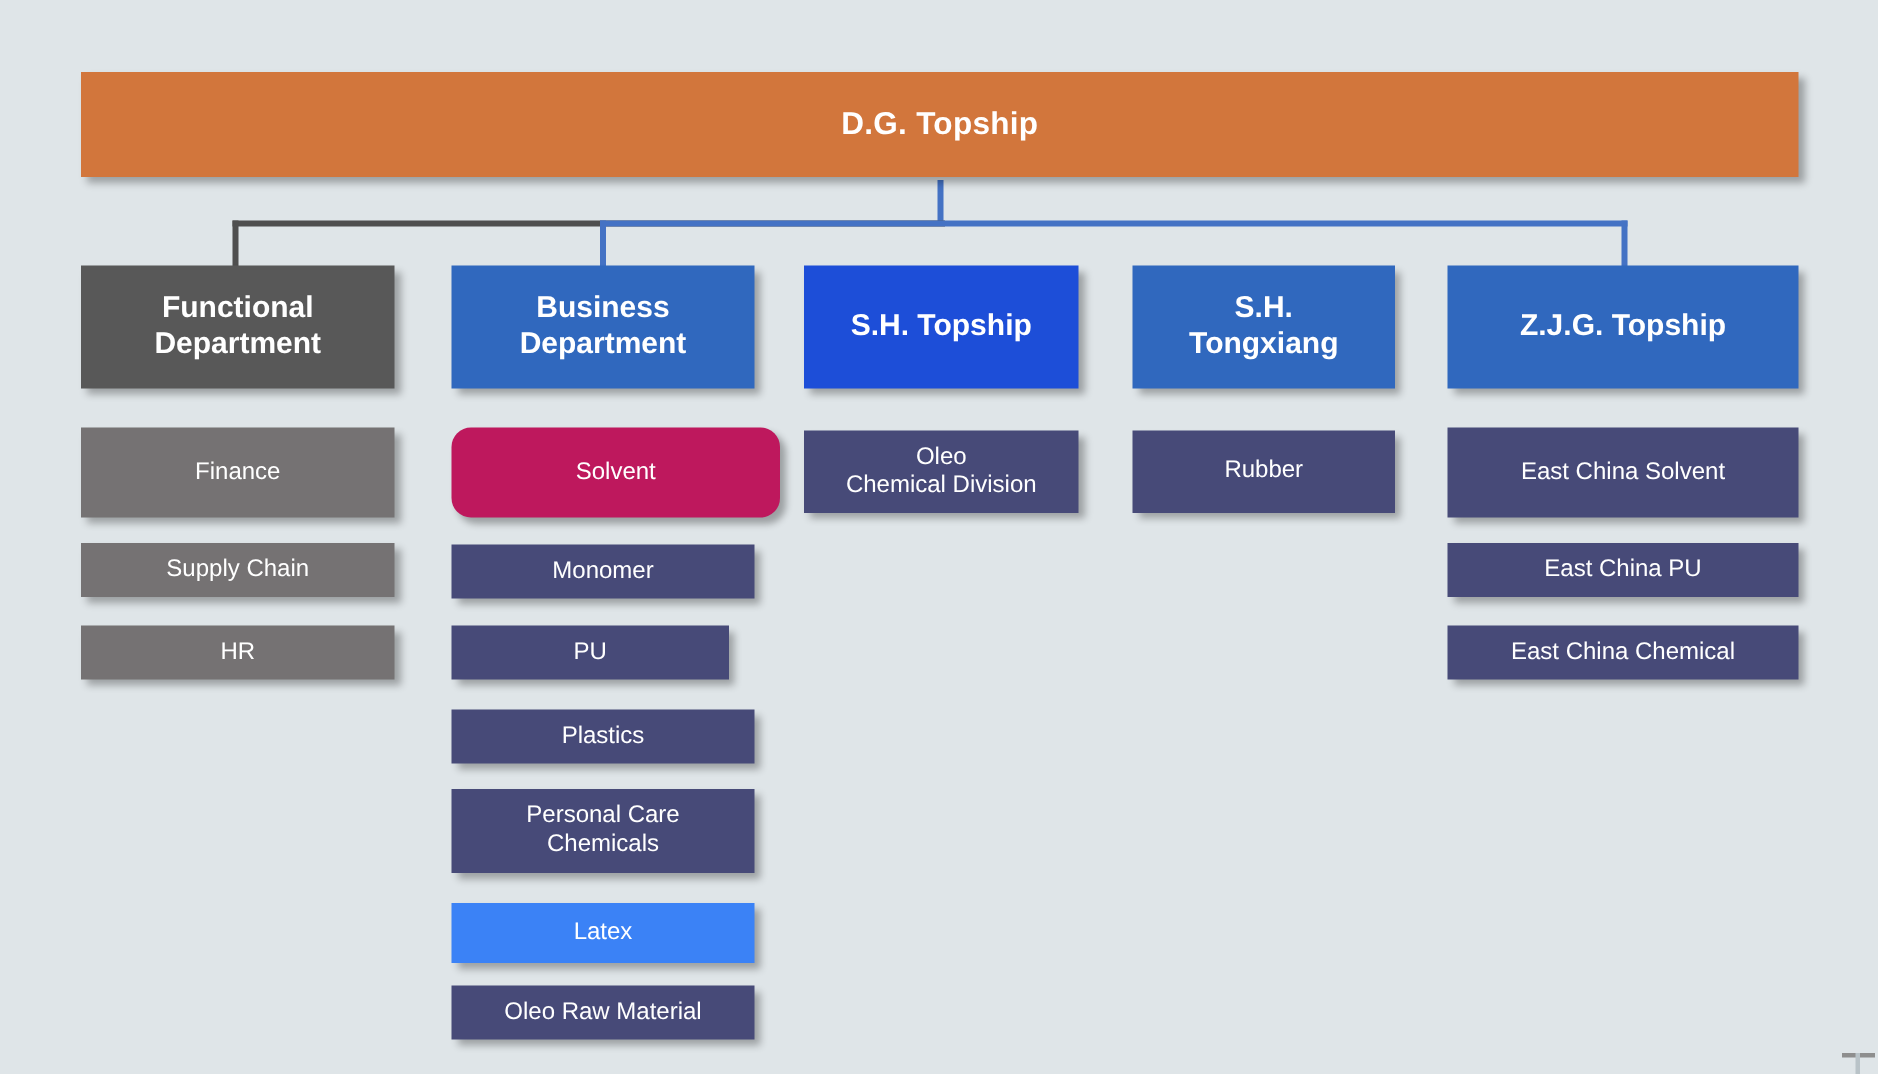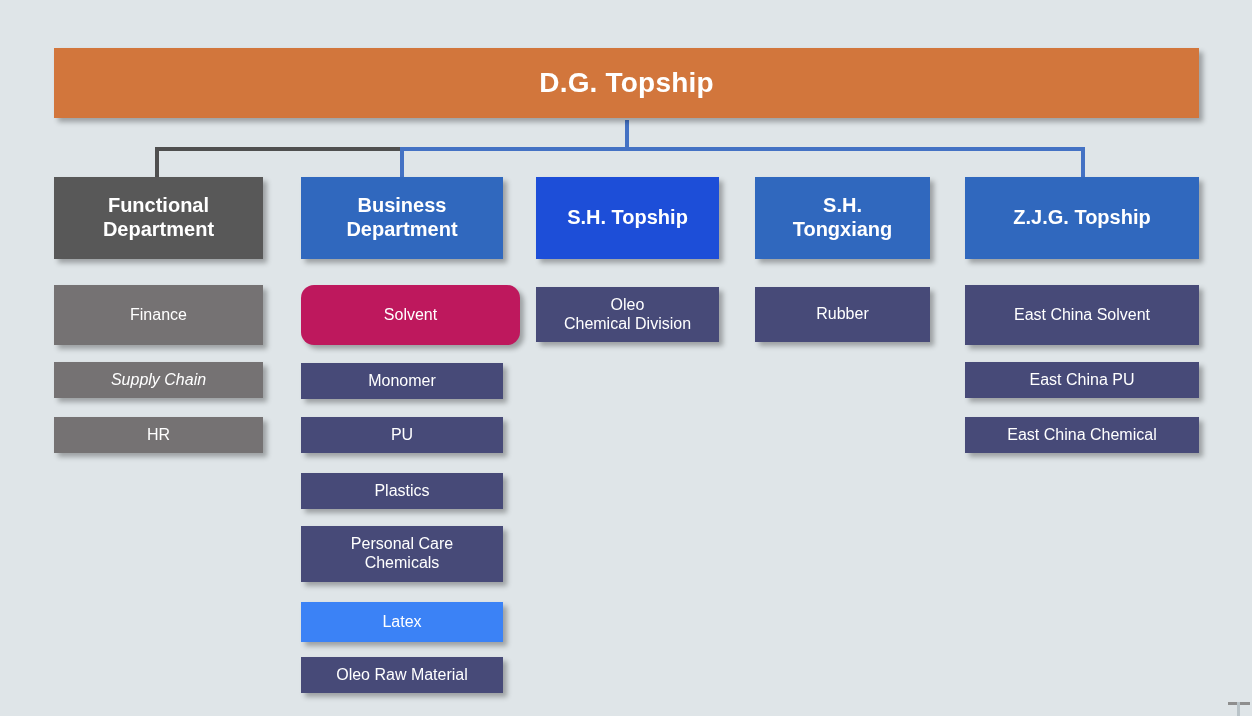--- a/index.html
+++ b/index.html
@@ -28,21 +28,21 @@
     justify-content: center;
     text-align: center;
     color: #ffffff;
     line-height: 1.18;
     box-shadow: 4px 4px 5px rgba(0,0,0,0.30);
     padding: 2px 6px;
     white-space: pre-line;
   }
 
   .level-root {
-    font-size: 28px;
+    font-size: 21px;
     font-weight: bold;
     letter-spacing: 0.2px;
   }
   .level-div {
     font-size: 20px;
     font-weight: bold;
   }
   .level-leaf {
     font-size: 16px;
     font-weight: normal;
@@ -95,32 +95,32 @@
 
   <div class="conn" style="left:1081px; top:147px; width:4px; height:32px; background:#4472c4;"></div>
 
   <div class="node level-root" style="left:54px; top:48px; width:1145px; height:70px; background:#d2763c;">D.G. Topship</div>
 
   <div class="node level-div" style="left:54px; top:177px; width:209px; height:82px; background:#585858;">Functional
 Department</div>
 
   <div class="node level-leaf" style="left:54px; top:285px; width:209px; height:60px; background:#757273;">Finance</div>
 
-  <div class="node level-leaf" style="left:54px; top:362px; width:209px; height:36px; background:#757273;font-style:italic;">Supply Chain</div>
+  <div class="node level-leaf" style="left:54px; top:362px; width:209px; height:36px; background:#757273;">Supply Chain</div>
 
   <div class="node level-leaf" style="left:54px; top:417px; width:209px; height:36px; background:#757273;text-align:center;">HR</div>
 
   <div class="node level-div" style="left:301px; top:177px; width:202px; height:82px; background:#3068be;">Business
 Department</div>
 
   <div class="node level-leaf" style="left:301px; top:285px; width:219px; height:60px; background:#be185d;border-radius:13px;">Solvent</div>
 
   <div class="node level-leaf" style="left:301px; top:363px; width:202px; height:36px; background:#474a78;">Monomer</div>
 
-  <div class="node level-leaf" style="left:301px; top:417px; width:202px; height:36px; background:#474a78;">PU</div>
+  <div class="node level-leaf" style="left:301px; top:417px; width:185px; height:36px; background:#474a78;">PU</div>
 
   <div class="node level-leaf" style="left:301px; top:526px; width:202px; height:56px; background:#474a78;">Personal Care
 Chemicals</div>
 
   <div class="node level-leaf" style="left:301px; top:473px; width:202px; height:36px; background:#474a78;">Plastics</div>
 
   <div class="node level-leaf" style="left:301px; top:602px; width:202px; height:40px; background:#3b82f6;">Latex</div>
 
   <div class="node level-leaf" style="left:301px; top:657px; width:202px; height:36px; background:#474a78;">Oleo Raw Material</div>
 

